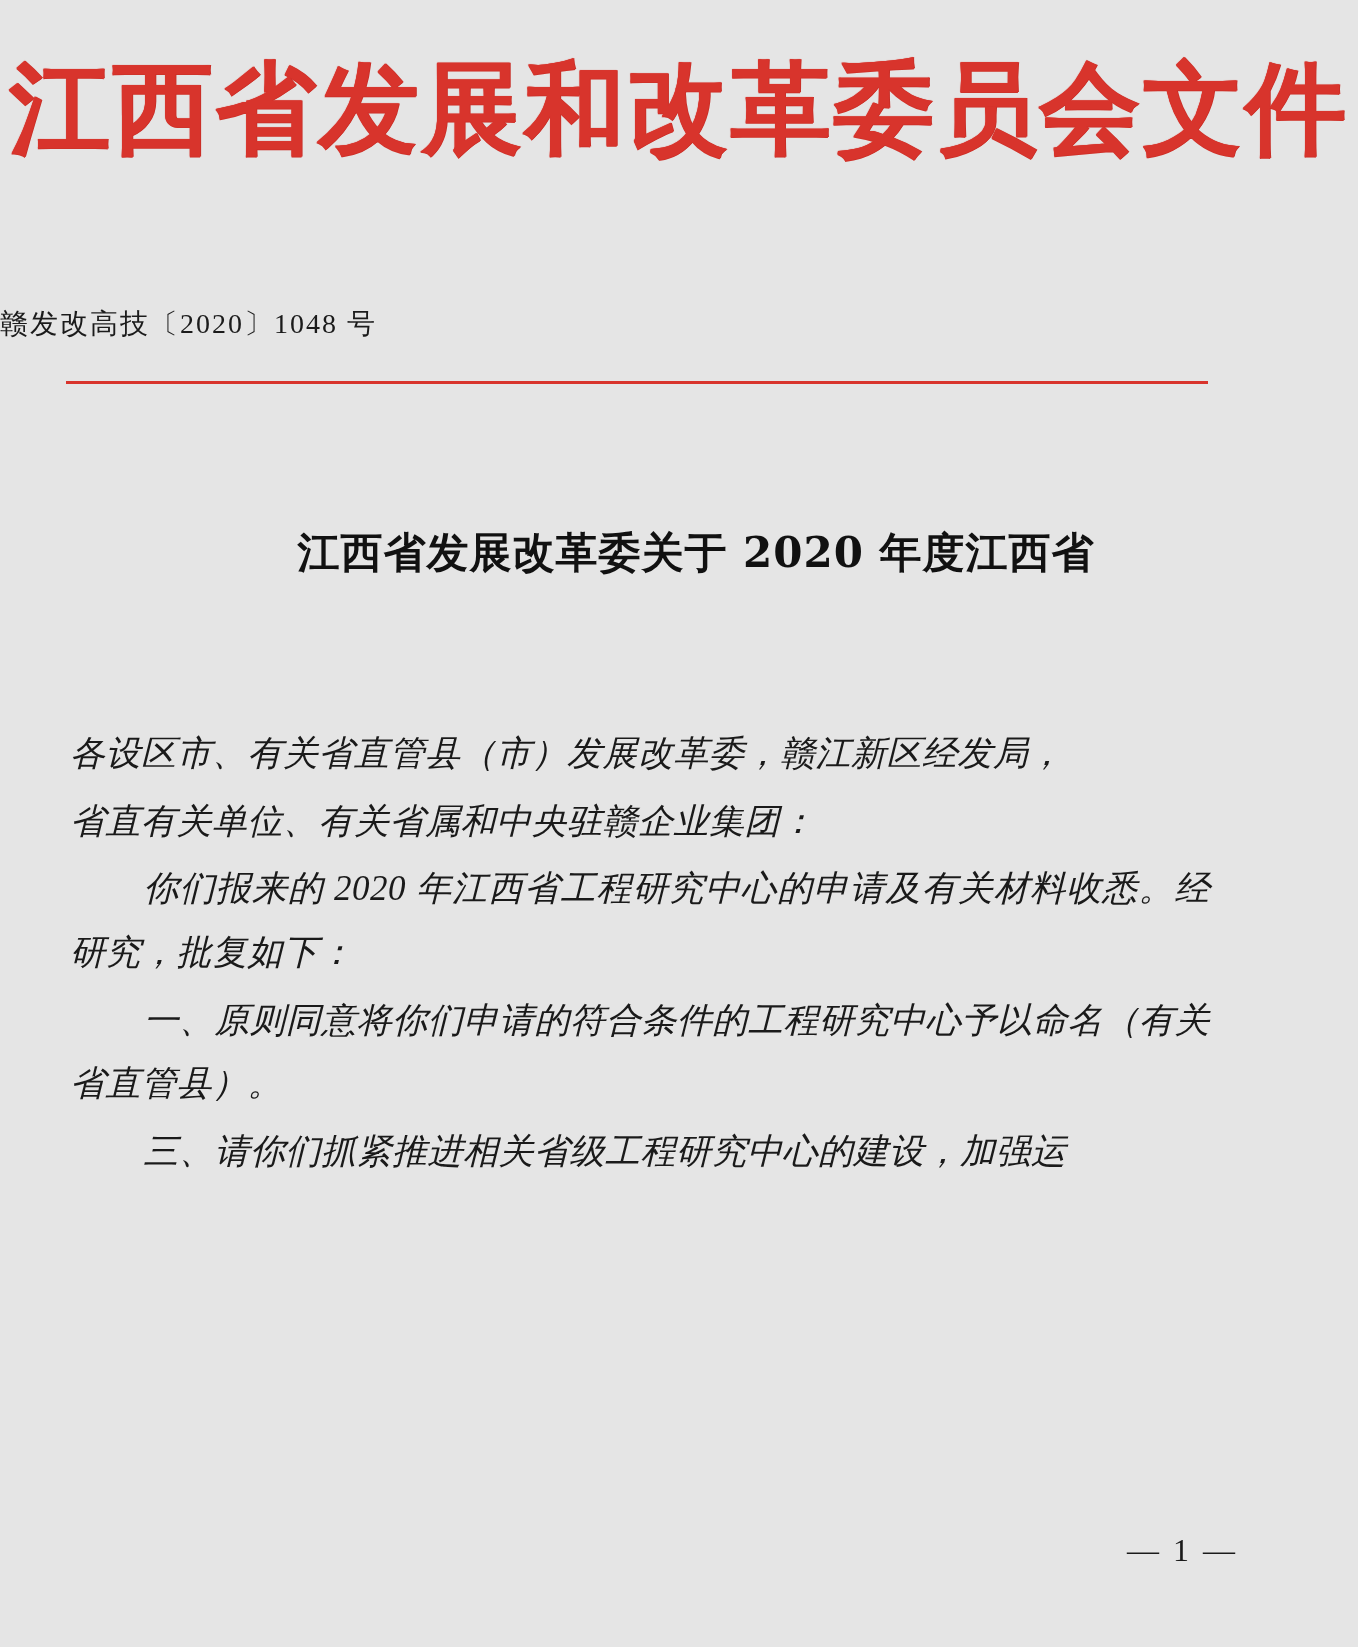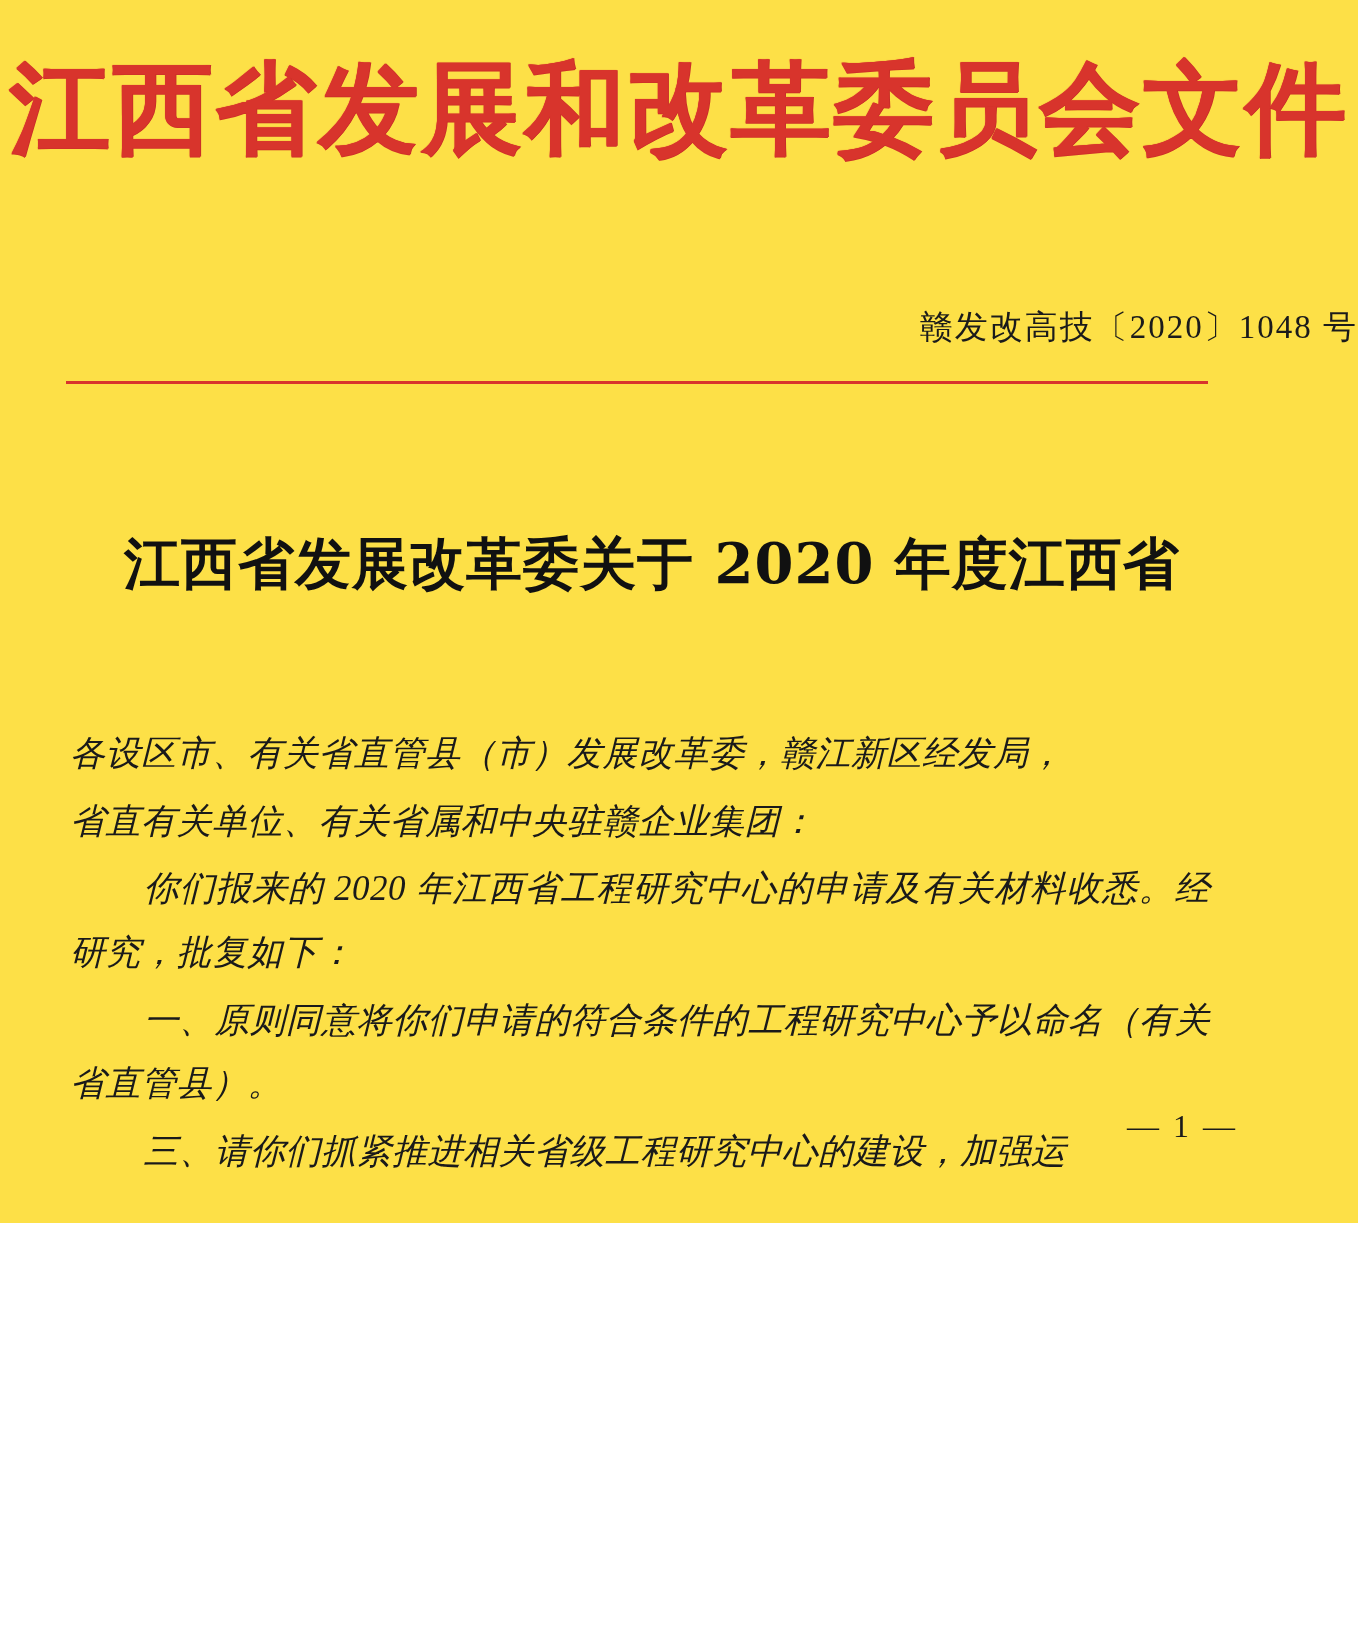--- a/index.html
+++ b/index.html
@@ -6,22 +6,22 @@
     margin: 0;
     padding: 0;
     background: #ffffff;
   }
   body {
     font-family: "Liberation Serif", "DejaVu Serif", serif;
   }
   .page {
     position: relative;
     width: 1358px;
-    height: 1223px;
-    background: #fde047;
+    height: 1647px;
+    background: #e5e5e5;
     overflow: hidden;
     box-sizing: border-box;
   }
 
   
   .masthead {
     position: absolute;
     top: 52px;
     left: 0;
     width: 100%;
@@ -41,46 +41,47 @@
       1px 0 0 #c72f28,
       0 1px 0 #cf322a;
   }
 
   
   .doc-number {
     position: absolute;
     top: 305px;
     left: 0;
     width: 100%;
-    text-align: right;
+    text-align: left;
     font-family: "Liberation Serif", serif;
-    font-size: 33px;
+    font-size: 28px;
     letter-spacing: 2px;
     color: #1b1b1b;
   }
 
   
   .red-rule {
     position: absolute;
     top: 381px;
     left: 66px;
     width: 1142px;
     height: 3px;
     background: #d8342c;
   }
 
   
   .doc-title {
     position: absolute;
     top: 520px;
-    left: 124px;
+    left: 136px;
     width: 1120px;
+    text-align: center;
     font-family: "DejaVu Serif", "Liberation Serif", serif;
     font-weight: 700;
-    font-size: 56px;
+    font-size: 42px;
     line-height: 1.55;
     color: #111111;
     letter-spacing: 1px;
   }
   .doc-title .line {
     display: block;
   }
 
   
   .body-text {

